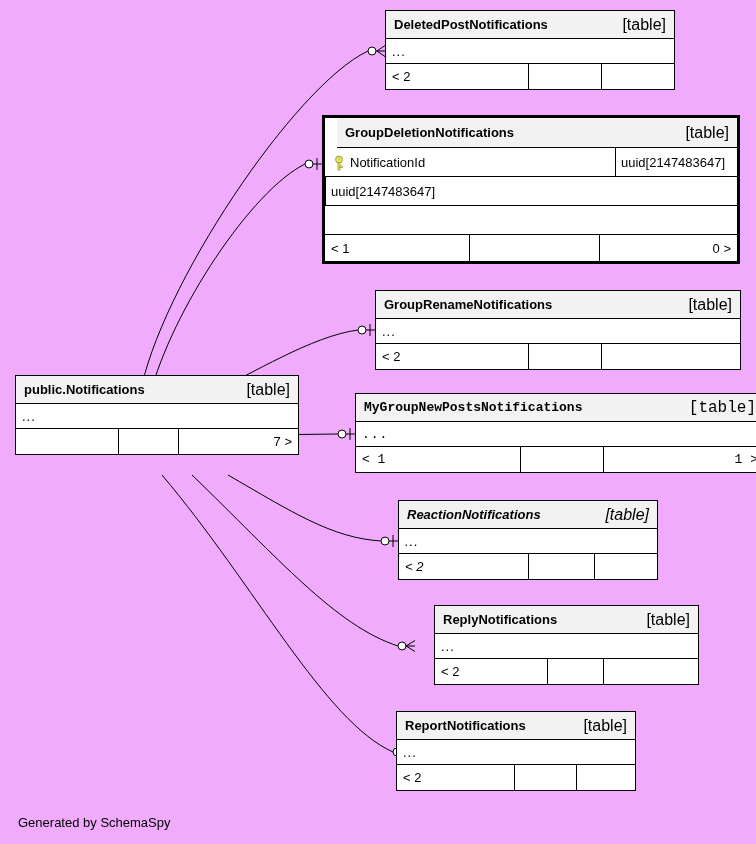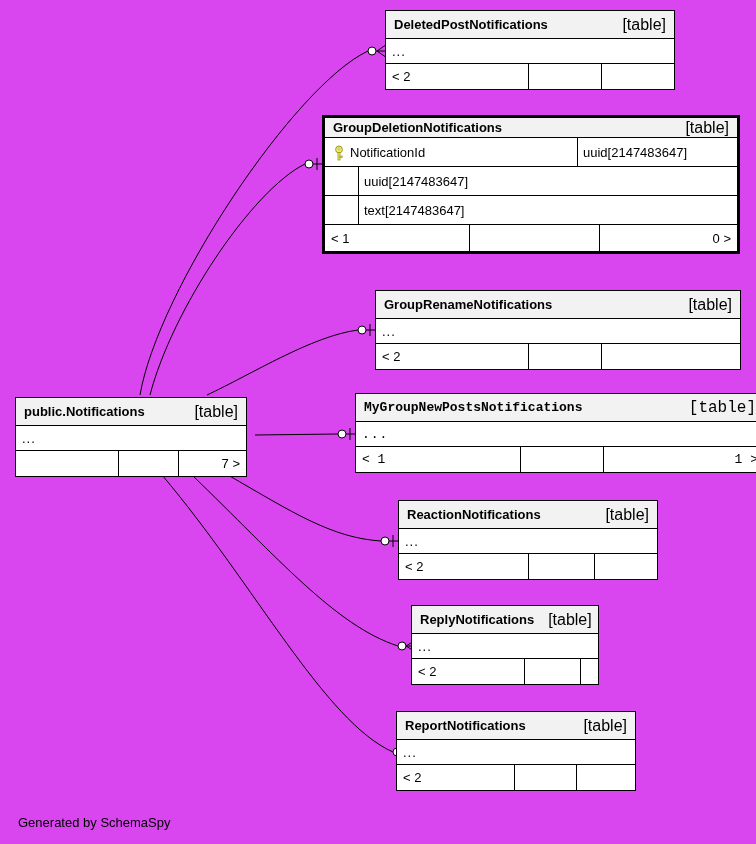--- a/index.html
+++ b/index.html
@@ -1,43 +1,43 @@
 <!DOCTYPE html>
 <html><head>
 <meta charset="utf-8">
 <style>
   * { margin:0; padding:0; box-sizing:border-box; }
   html,body { background:#ffffff; }
   body { font-family:"Liberation Sans", sans-serif; color:#000; }
-  .canvas { position:relative; width:756px; height:844px; background:#d946ef; overflow:hidden; }
+  .canvas { position:relative; width:756px; height:844px; background:#f0abfc; overflow:hidden; }
 
   .rel-layer { position:absolute; left:0; top:0; width:756px; height:844px; z-index:0; }
 
   .table-node { position:absolute; z-index:1; background:#fff; border:1px solid #000; font-size:13px; }
   .table-node.highlight { border:3px solid #000; }
 
   .tn-header { display:flex; justify-content:space-between; align-items:center;
                height:28px; padding:0 8px; background:#f2f2f2; border-bottom:1px solid #000; }
-  .gd-header { height:20px; }
+  .gd-header { height:30px;margin-left:12px; }
   .tn-name { font-weight:bold; font-size:13px; white-space:nowrap; }
   .tn-badge { font-size:16px; margin-left:14px; white-space:nowrap; }
 
   .tn-ellipsis { height:25px; display:flex; align-items:center; padding:0 6px;
                  border-bottom:1px solid #000; letter-spacing:1px; }
 
   .tn-footer { display:flex; height:25px; font-size:13px; }
   .gd-footer { height:26px; }
   .tn-footer .cell { display:flex; align-items:center; padding:0 6px; border-right:1px solid #000; overflow:hidden; }
   .tn-footer .cell:last-child { border-right:none; flex:1; }
   .tn-footer .cell.right { justify-content:flex-end; }
 
   .gd-row { display:flex; height:29px; border-bottom:1px solid #000; }
   .gd-name { flex:1; position:relative; display:flex; align-items:center; padding-left:25px; }
   .gd-key { position:absolute; left:9px; top:7px; width:10px; height:16px; }
-  .gd-type { width:160px; border-left:1px solid #000; display:flex; align-items:center; padding:0 5px; white-space:nowrap;margin-left:33px; }
+  .gd-type { width:122px; border-left:1px solid #000; display:flex; align-items:center; padding:0 5px; white-space:nowrap; }
 
   .credit { position:absolute; left:18px; top:815px; font-size:13px; z-index:1; }
 </style>
 </head>
 <body>
 
 <div class="canvas">
 
   <svg class="rel-layer" width="756" height="844" viewBox="0 0 756 844" fill="none">
     <g stroke="#000" stroke-width="1" fill="none">
@@ -108,21 +108,20 @@
           </svg>
         </span>
         <span>NotificationId</span>
       </div>
       <div class="gd-type">uuid[2147483647]</div>
     </div>
     <div class="gd-row">
       <div class="gd-type">uuid[2147483647]</div>
     </div>
     <div class="gd-row">
-      <div class="gd-type">text[2147483647]</div>
     </div>
     <div class="tn-footer gd-footer">
       <div class="cell" style="width:145px">&lt; 1</div>
       <div class="cell" style="width:130px"></div>
       <div class="cell right">0 &gt;</div>
     </div>
   </div>
 
   <div class="table-node" style="left:375px; top:290px; width:366px;">
     <div class="tn-header">
@@ -143,34 +142,34 @@
       <span class="tn-badge">[table]</span>
     </div>
     <div class="tn-ellipsis">...</div>
     <div class="tn-footer">
       <div class="cell" style="width:165px">&lt; 1</div>
       <div class="cell" style="width:83px"></div>
       <div class="cell right">1 &gt;</div>
     </div>
   </div>
 
-  <div class="table-node" style="left:398px; top:500px; width:260px;">
+  <div class="table-node" style="left:398px; top:500px; width:260px;font-style:italic;">
     <div class="tn-header">
       <span class="tn-name">ReactionNotifications</span>
       <span class="tn-badge">[table]</span>
     </div>
     <div class="tn-ellipsis">...</div>
     <div class="tn-footer">
       <div class="cell" style="width:130px">&lt; 2</div>
       <div class="cell" style="width:66px"></div>
       <div class="cell right"></div>
     </div>
   </div>
 
-  <div class="table-node" style="left:411px; top:605px; width:188px;">
+  <div class="table-node" style="left:434px; top:605px; width:265px;">
     <div class="tn-header">
       <span class="tn-name">ReplyNotifications</span>
       <span class="tn-badge">[table]</span>
     </div>
     <div class="tn-ellipsis">...</div>
     <div class="tn-footer">
       <div class="cell" style="width:113px">&lt; 2</div>
       <div class="cell" style="width:56px"></div>
       <div class="cell right"></div>
     </div>
@@ -182,21 +181,21 @@
       <span class="tn-badge">[table]</span>
     </div>
     <div class="tn-ellipsis">...</div>
     <div class="tn-footer">
       <div class="cell" style="width:118px">&lt; 2</div>
       <div class="cell" style="width:62px"></div>
       <div class="cell right"></div>
     </div>
   </div>
 
-  <div class="table-node" style="left:15px; top:397px; width:232px;">
+  <div class="table-node" style="left:15px; top:375px; width:284px;">
     <div class="tn-header">
       <span class="tn-name">public.Notifications</span>
       <span class="tn-badge">[table]</span>
     </div>
     <div class="tn-ellipsis">...</div>
     <div class="tn-footer">
       <div class="cell" style="width:103px"></div>
       <div class="cell" style="width:60px"></div>
       <div class="cell right">7 &gt;</div>
     </div>

